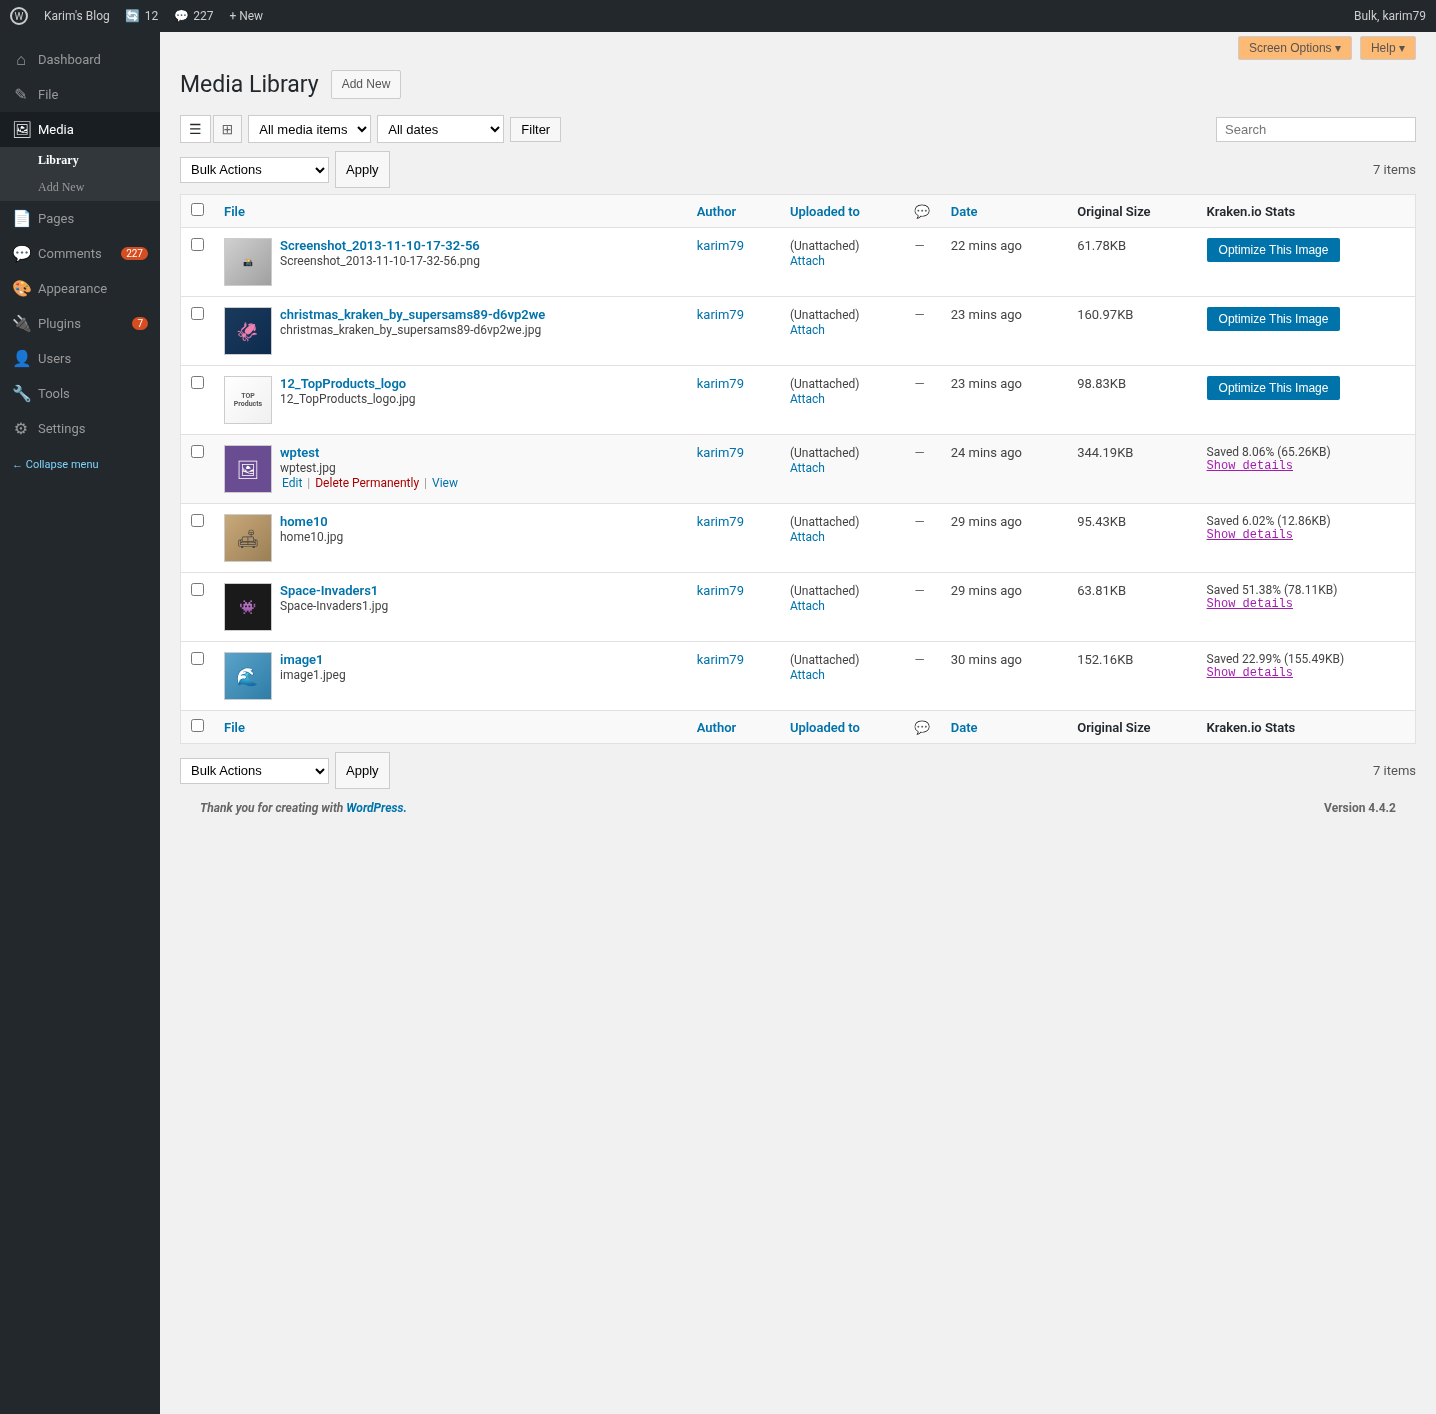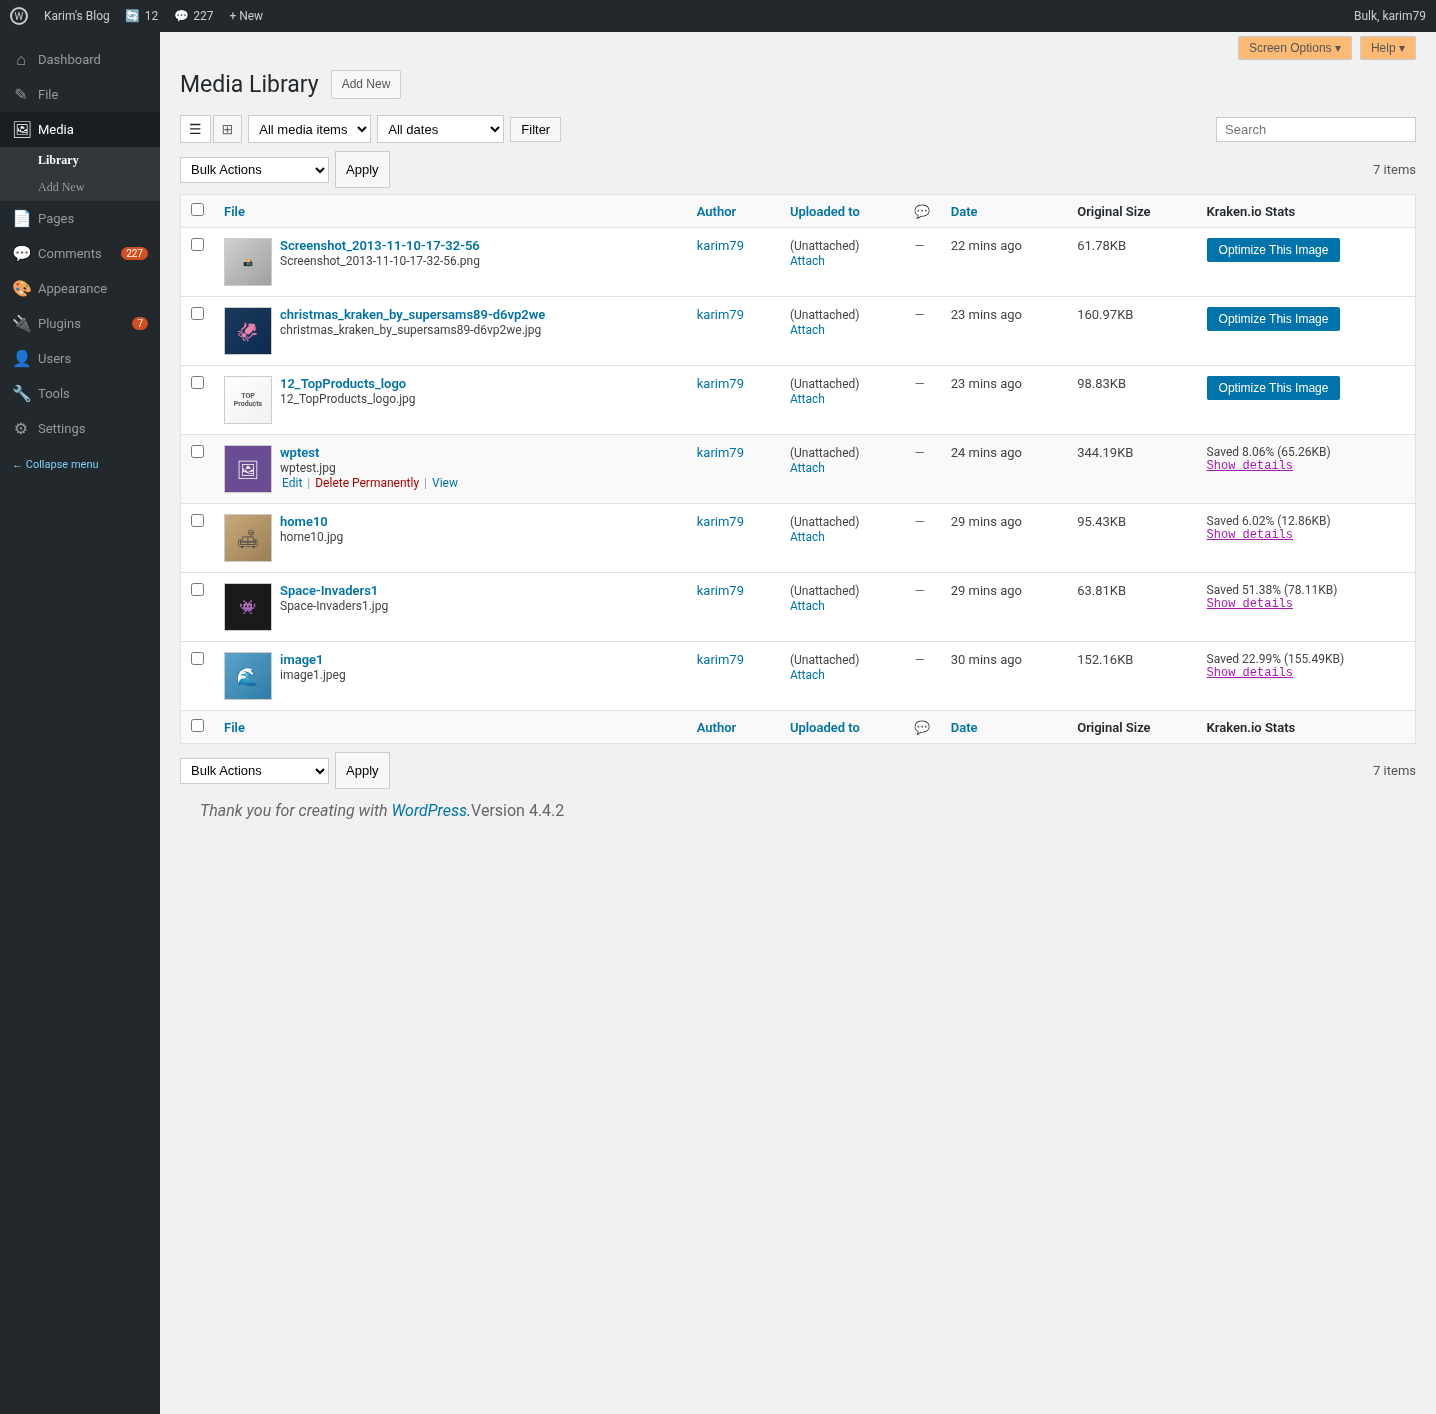--- a/index.html
+++ b/index.html
@@ -240,21 +240,21 @@
       font-size: 12px;
       border-radius: 2px;
     }
 
     .kraken-saved { font-size: 12px; color: #444; }
     .kraken-saved .show-details { color: #a21caf; text-decoration: underline; cursor: pointer; font-size: 12px; display: block; font-family: Liberation Mono, monospace; }
 
     .comment-dash { color: #666; }
 
     
-    #footer { padding: 12px 20px; font-size: 16px; color: #666; }
+    #footer { text-align: right; padding: 12px 20px; font-size: 12px; color: #666; font-weight: bold; }
     #footer .footer-left { float: left; }
     #footer a { color: #0073aa; text-decoration: none; }
 
     .tablenav-bottom { display: flex; align-items: center; gap: 6px; margin-top: 6px; }
     .tablenav-bottom .items-count { margin-left: auto; }
 
     .check-all { cursor: pointer; }
   </style>
 </head>
 <body>

